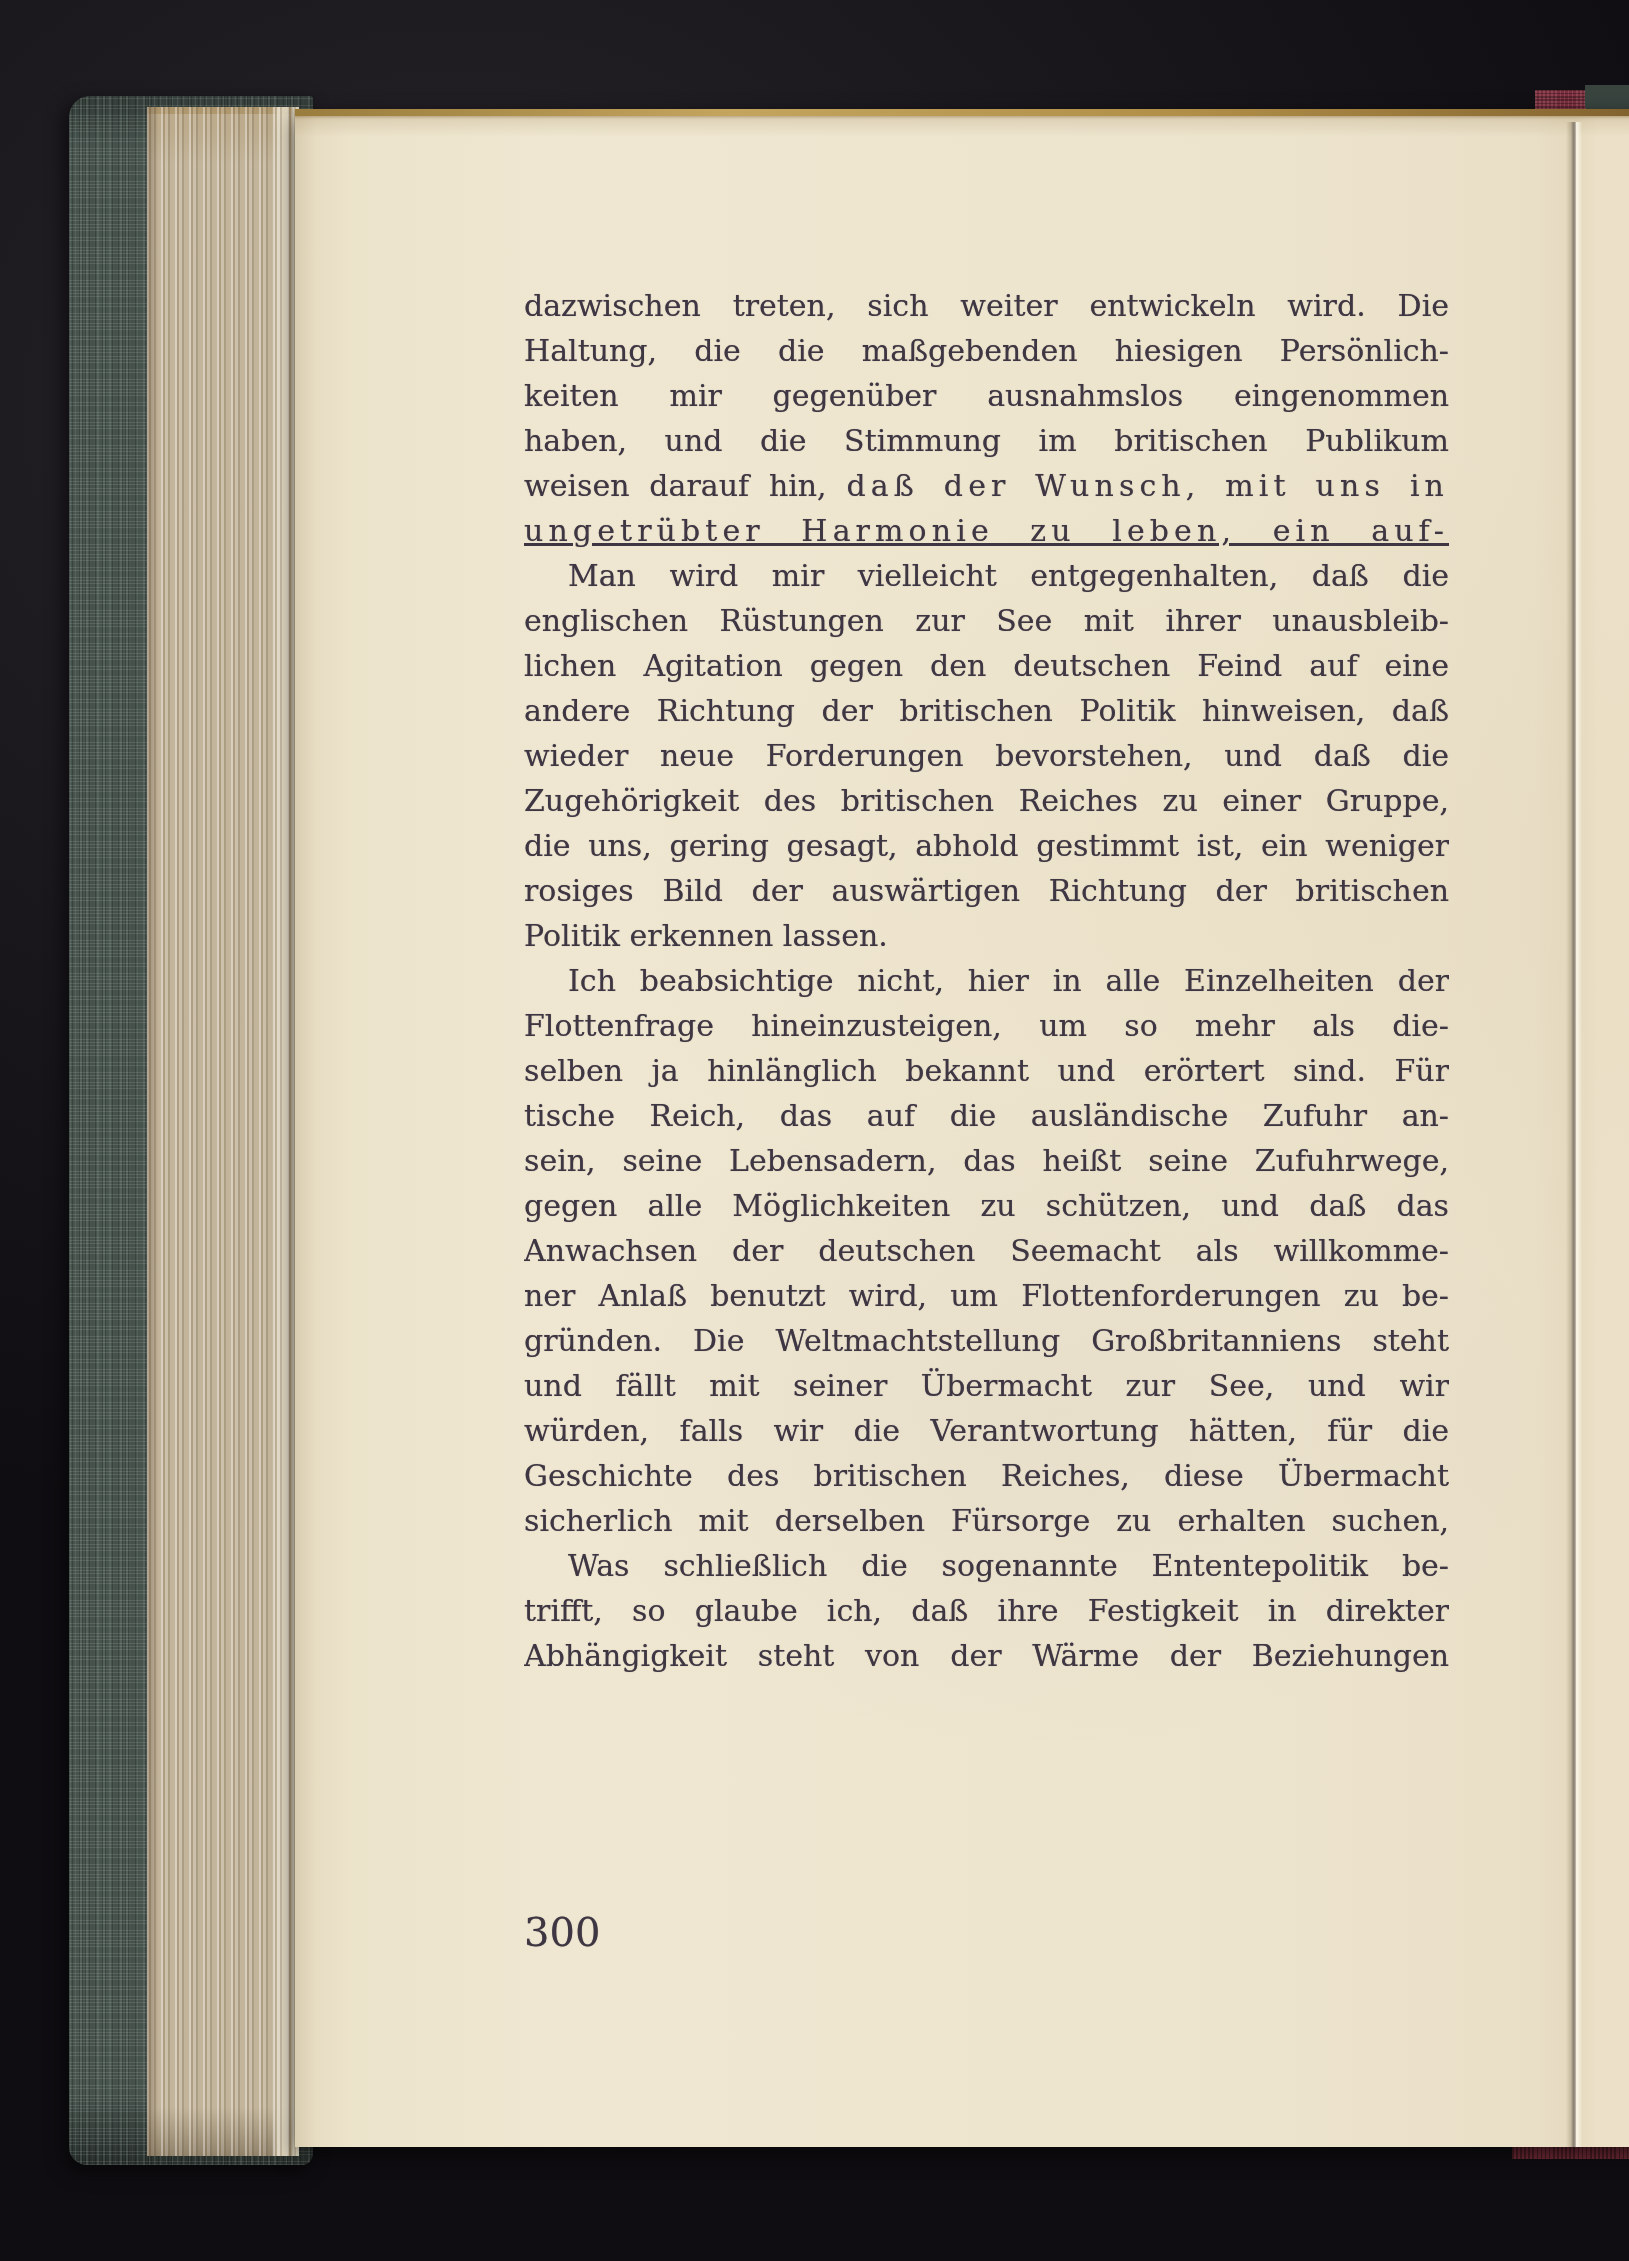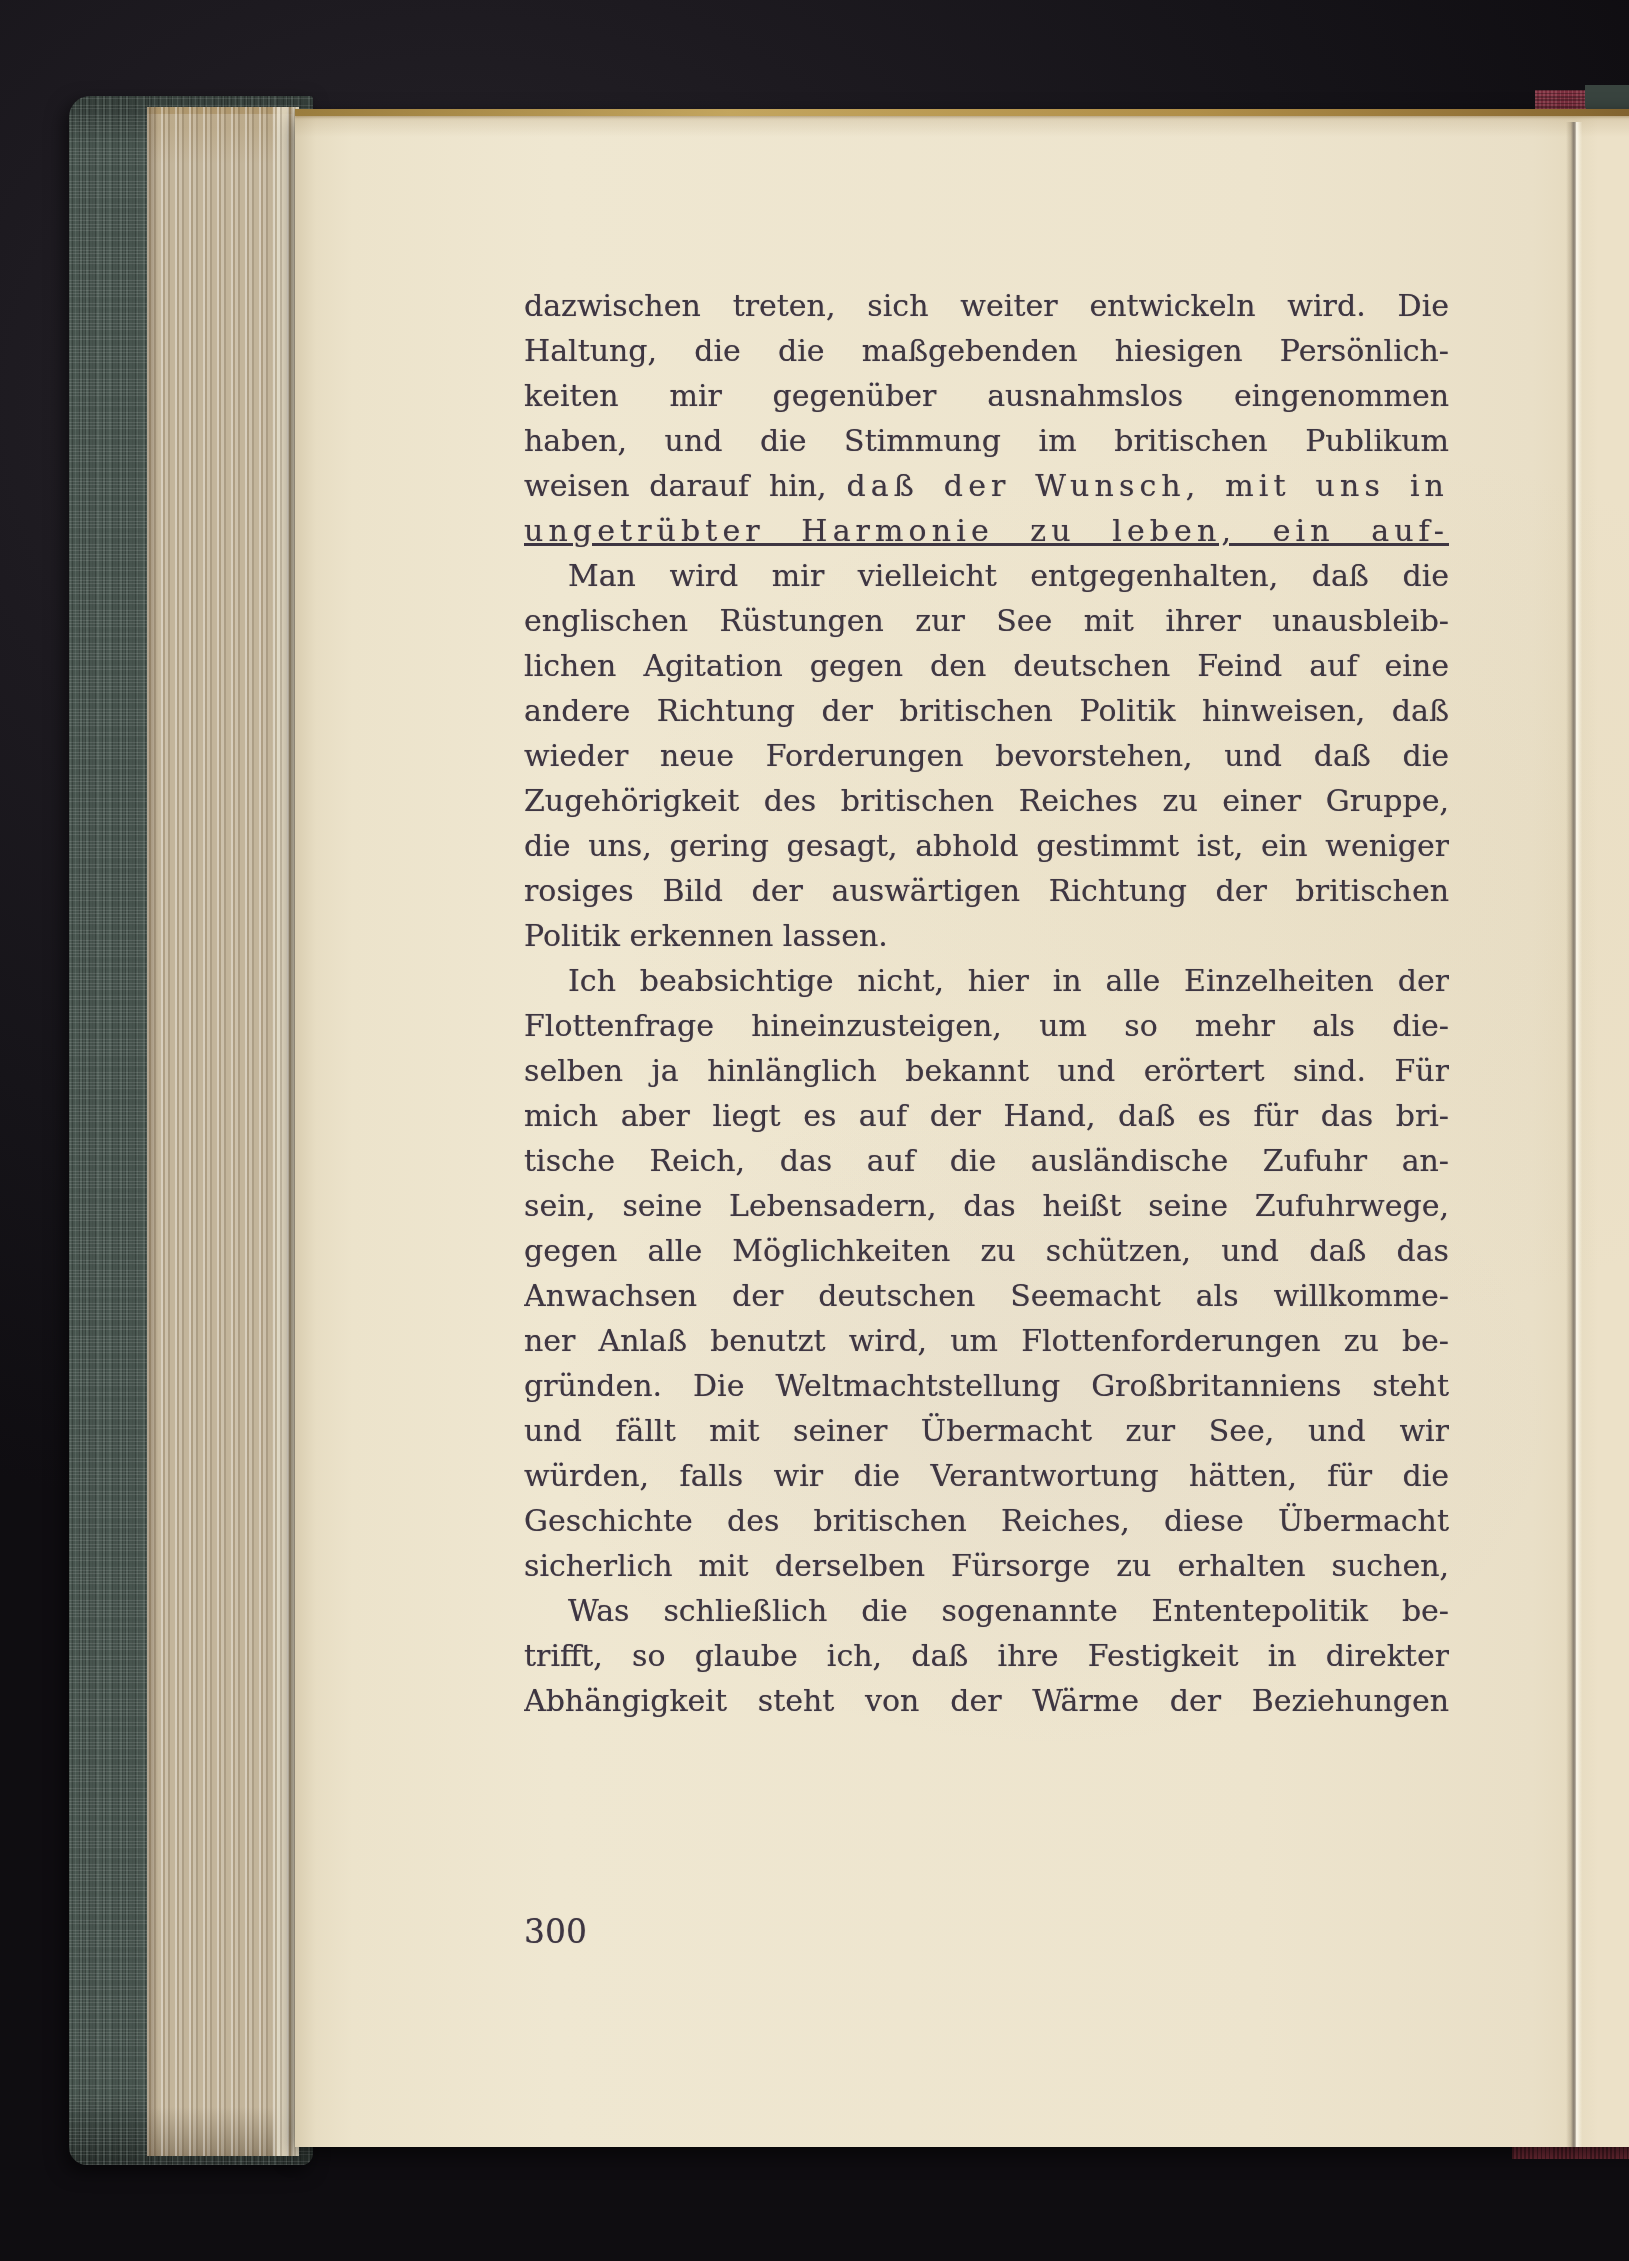--- a/index.html
+++ b/index.html
@@ -56,21 +56,21 @@
   
   .textblock{position:absolute;left:229px;top:174px;width:925px;color:#3e3642;
     font-size:30px;text-shadow:0 0 0.8px rgba(62,54,66,.55);}
   .line{height:45px;line-height:45px;text-align:justify;text-align-last:justify;
     overflow:hidden;white-space:pre-wrap;}
   .line.align-left{text-align-last:left;}
   .line.indent{padding-left:44px;}
   .line .sp{letter-spacing:.17em;}
   .line.gesperrt{letter-spacing:.17em;text-decoration:underline;}
   .pageno{position:absolute;left:229px;top:1800px;height:46px;line-height:46px;
-    color:#3e3642;font-size:33px;text-shadow:0 0 0.8px rgba(62,54,66,.55);}
+    color:#3e3642;font-size:40px;text-shadow:0 0 0.8px rgba(62,54,66,.55);}
 </style>
 </head>
 <body>
 
 <div class="stage">
   <div class="cover"></div>
   <div class="fore-edge"></div>
   <div class="red-top"></div>
   <div class="dark-top-corner"></div>
   <div class="red-bottom"></div>
@@ -88,21 +88,20 @@
       <div class="line"><span>lichen Agitation gegen den deutschen Feind auf eine</span><span class="sp"></span></div>
       <div class="line"><span>andere Richtung der britischen Politik hinweisen, daß</span><span class="sp"></span></div>
       <div class="line"><span>wieder neue Forderungen bevorstehen, und daß die</span><span class="sp"></span></div>
       <div class="line"><span>Zugehörigkeit des britischen Reiches zu einer Gruppe,</span><span class="sp"></span></div>
       <div class="line"><span>die uns, gering gesagt, abhold gestimmt ist, ein weniger</span><span class="sp"></span></div>
       <div class="line"><span>rosiges Bild der auswärtigen Richtung der britischen</span><span class="sp"></span></div>
       <div class="line align-left"><span>Politik erkennen lassen.</span><span class="sp"></span></div>
       <div class="line indent"><span>Ich beabsichtige nicht, hier in alle Einzelheiten der</span><span class="sp"></span></div>
       <div class="line"><span>Flottenfrage hineinzusteigen, um so mehr als die-</span><span class="sp"></span></div>
       <div class="line"><span>selben ja hinlänglich bekannt und erörtert sind. Für</span><span class="sp"></span></div>
-      <div class="line"><span>mich aber liegt es auf der Hand, daß es für das bri-</span><span class="sp"></span></div>
       <div class="line"><span>tische Reich, das auf die ausländische Zufuhr an-</span><span class="sp"></span></div>
       <div class="line"><span>sein, seine Lebensadern, das heißt seine Zufuhrwege,</span><span class="sp"></span></div>
       <div class="line"><span>gegen alle Möglichkeiten zu schützen, und daß das</span><span class="sp"></span></div>
       <div class="line"><span>Anwachsen der deutschen Seemacht als willkomme-</span><span class="sp"></span></div>
       <div class="line"><span>ner Anlaß benutzt wird, um Flottenforderungen zu be-</span><span class="sp"></span></div>
       <div class="line"><span>gründen. Die Weltmachtstellung Großbritanniens steht</span><span class="sp"></span></div>
       <div class="line"><span>und fällt mit seiner Übermacht zur See, und wir</span><span class="sp"></span></div>
       <div class="line"><span>würden, falls wir die Verantwortung hätten, für die</span><span class="sp"></span></div>
       <div class="line"><span>Geschichte des britischen Reiches, diese Übermacht</span><span class="sp"></span></div>
       <div class="line"><span>sicherlich mit derselben Fürsorge zu erhalten suchen,</span><span class="sp"></span></div>

